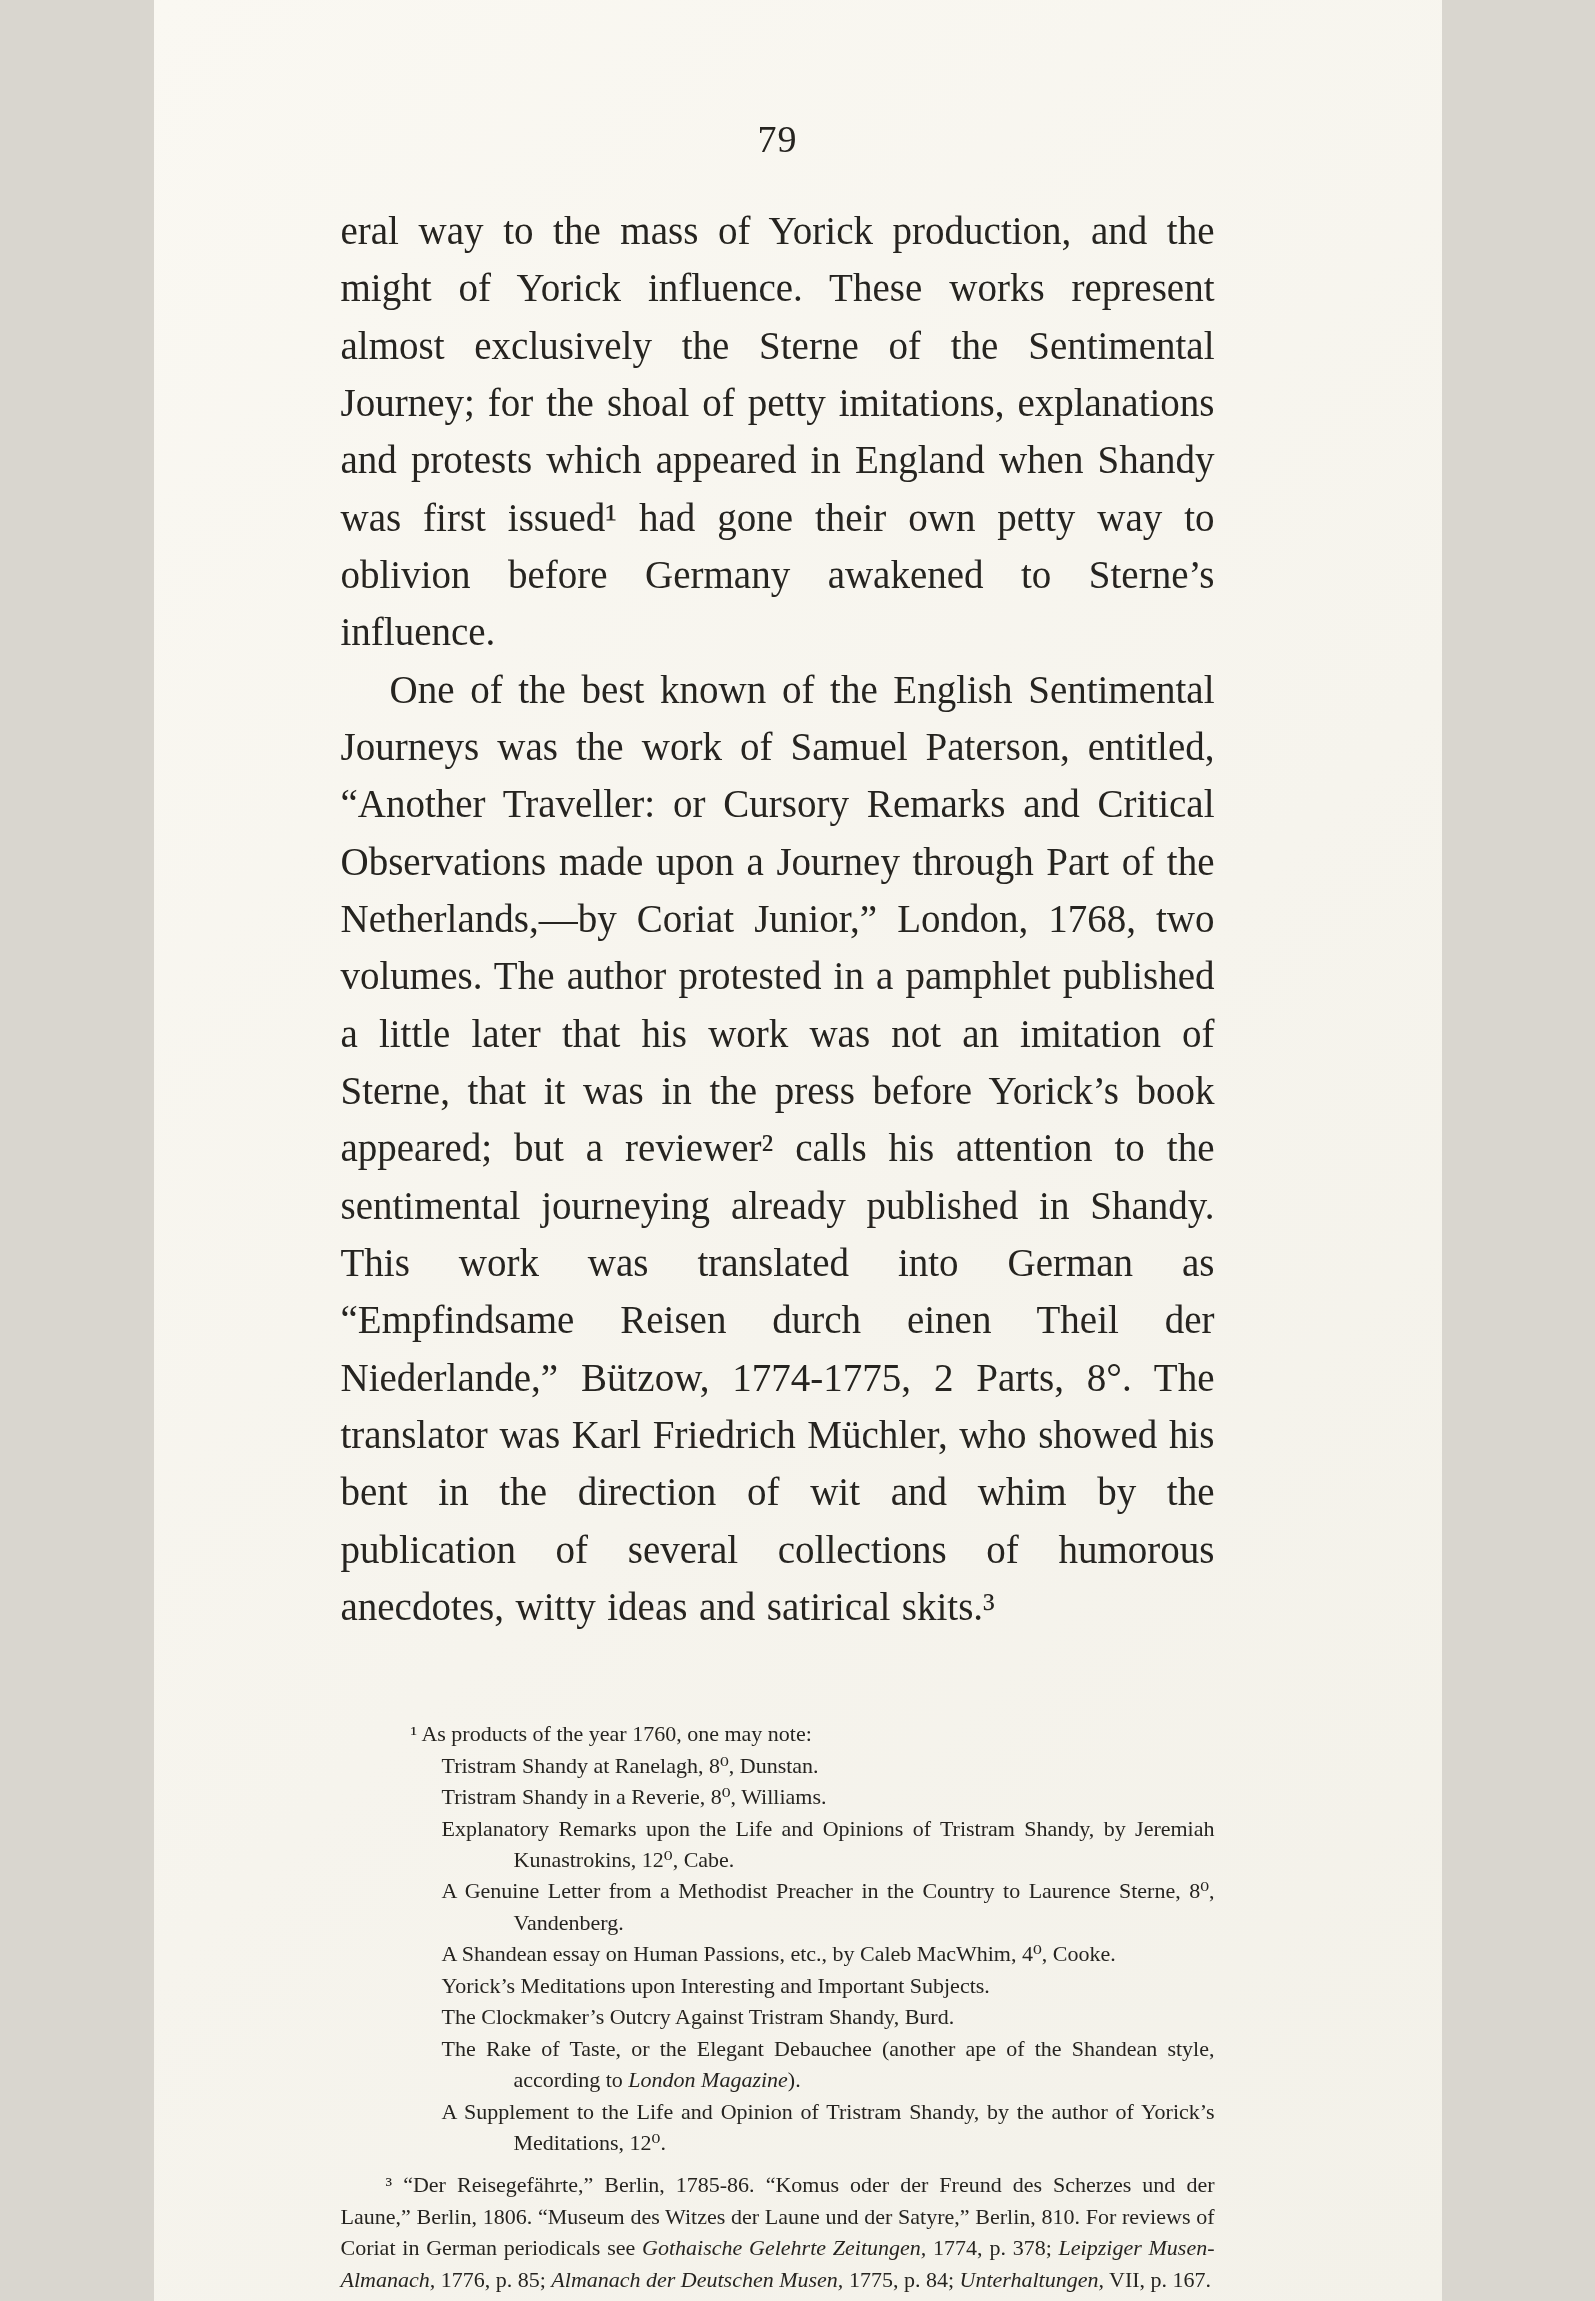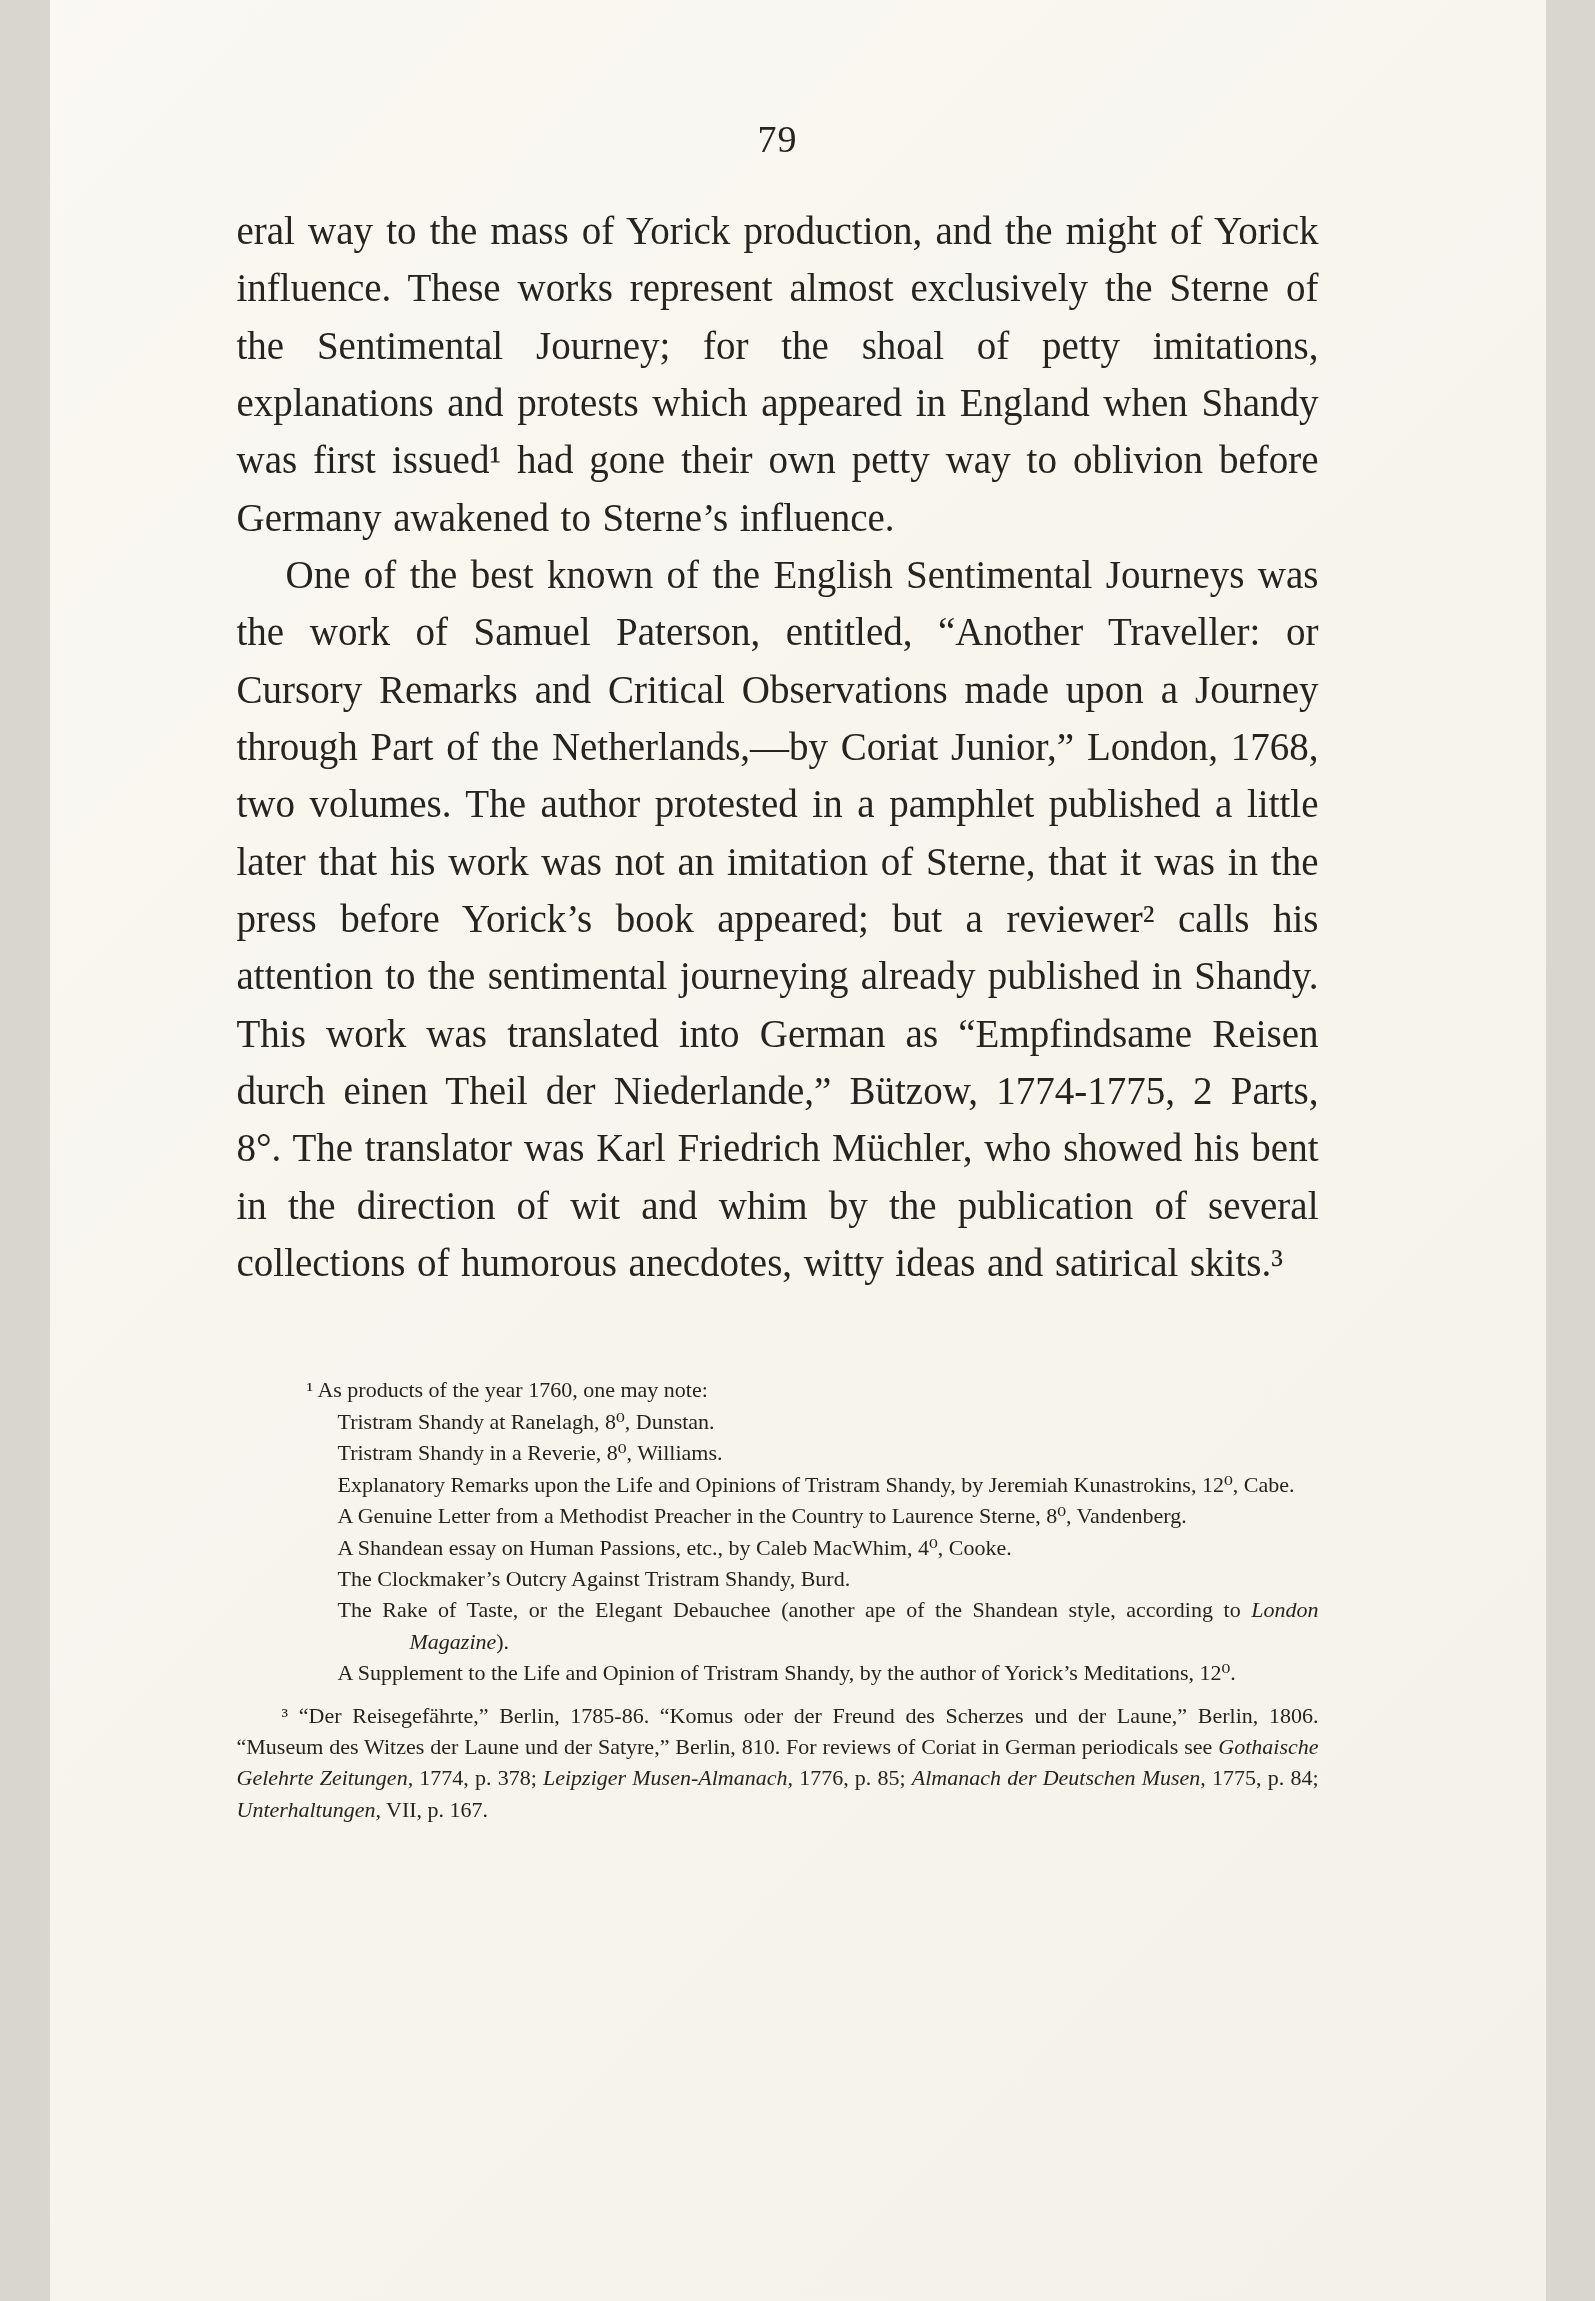--- a/index.html
+++ b/index.html
@@ -2,21 +2,21 @@
 <html style="font-size:14.4px"><head>
 <meta charset="utf-8">
 <style>
   html, body {
     margin: 0;
     padding: 0;
     background: #d9d6cf;
   }
   .page {
     position: relative;
-    width: 1496px;
+    width: 1288px;
     height: 2302px;
     margin: 0 auto;
     box-sizing: border-box;
     background: linear-gradient(135deg, #faf8f2 0%, #f6f4ed 55%, #f3f1e9 100%);
     color: #262420;
     font-family: "Liberation Serif", "DejaVu Serif", serif;
     padding: 117px 227px 54px 187px;
     overflow: hidden;
   }
   .page-number {
@@ -71,20 +71,21 @@
   <div class="footnotes">
 
     <div>
       <div class="fn1-intro">¹ As products of the year 1760, one may note:</div>
 
       <div class="fn-item">Tristram Shandy at Ranelagh, 8⁰, Dunstan.</div>
       <div class="fn-item">Tristram Shandy in a Reverie, 8⁰, Williams.</div>
       <div class="fn-item">Explanatory Remarks upon the Life and Opinions of Tristram Shandy, by Jeremiah Kunastrokins, 12⁰, Cabe.</div>
       <div class="fn-item">A Genuine Letter from a Methodist Preacher in the Country to Laurence Sterne, 8⁰, Vandenberg.</div>
       <div class="fn-item">A Shandean essay on Human Passions, etc., by Caleb MacWhim, 4⁰, Cooke.</div>
+      <div class="fn-item">Yorick’s Meditations upon Interesting and Important Subjects.</div>
       <div class="fn-item">The Clockmaker’s Outcry Against Tristram Shandy, Burd.</div>
 
       <div class="fn-item"><span>The Rake of Taste, or the Elegant Debauchee (another ape of the Shandean style, according to </span><span class="italic">London Magazine</span><span>).</span></div>
 
       <div class="fn-item">A Supplement to the Life and Opinion of Tristram Shandy, by the author of Yorick’s Meditations, 12⁰.</div>
     </div>
 
 
     <div class="fn-p"><span>³ “Der Reisegefährte,” Berlin, 1785-86.  “Komus oder der Freund des Scherzes und der Laune,” Berlin, 1806.  “Museum des Witzes der Laune und der Satyre,” Berlin, 810.  For reviews of Coriat in German periodicals see </span><span class="italic">Gothaische Gelehrte Zeitungen,</span><span> 1774, p. 378; </span><span class="italic">Leipziger Musen-Almanach,</span><span> 1776, p. 85; </span><span class="italic">Almanach der Deutschen Musen,</span><span> 1775, p. 84; </span><span class="italic">Unterhaltungen,</span><span> VII, p. 167.</span></div>
 

